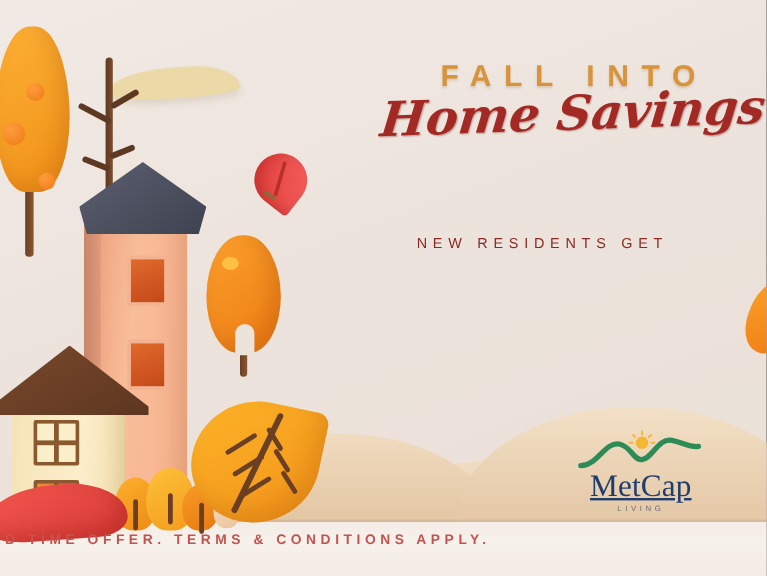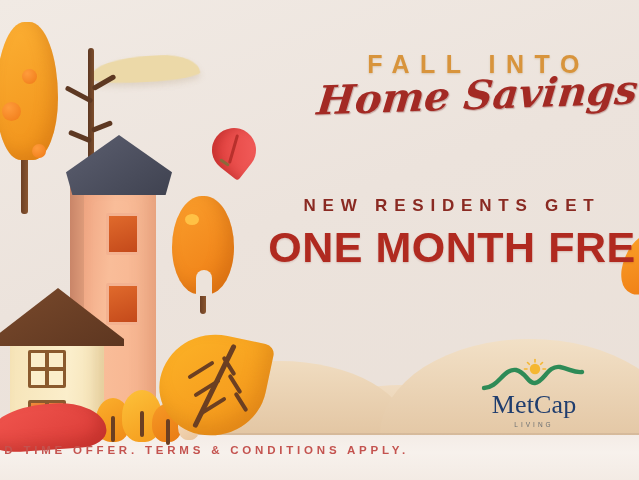--- a/index.html
+++ b/index.html
@@ -155,36 +155,36 @@
   #headline{position:absolute;left:318px;top:50px;width:321px;}
   #fall-into{font-size:25px;font-weight:700;letter-spacing:.42em;
         color:#d8943c;text-align:center;white-space:nowrap;
         text-shadow:0 1px 2px rgba(160,110,40,.25);}
   #home-savings{font-family:"DejaVu Serif",serif;font-style:italic;font-weight:700;
         font-size:40px;color:#a32a24;text-align:center;margin-top:-8px;
         white-space:nowrap;transform:skewX(-8deg) rotate(-2deg);
         text-shadow:1px 1px 1px rgba(110,20,18,.3);}
 
   #offer{position:absolute;left:265px;top:196px;width:374px;text-align:center;}
-  #offer-pre{font-size:17px;font-weight:700;letter-spacing:.40em;color:#8a2a22;}
+  #offer-pre{font-size:12px;font-weight:400;letter-spacing:.40em;color:#8a2a22;}
   #offer-main{font-size:43px;font-weight:700;letter-spacing:.012em;color:#b02a20;
         line-height:1.06;margin:9px 0 7px 0;white-space:nowrap;
         text-shadow:0 1px 2px rgba(120,25,18,.2);}
   #offer-post{font-size:13.5px;font-weight:700;letter-spacing:.40em;color:#8a2a22;}
 
   
   #footer{position:absolute;left:-18px;bottom:24px;width:480px;
         font-size:11.5px;font-weight:700;letter-spacing:.33em;
         color:#c4534f;white-space:nowrap;}
 
   
   #logo{position:absolute;left:478px;top:358px;width:112px;text-align:center;}
   #logo .mark{position:relative;height:34px;}
   #logo .word{font-family:"Liberation Serif",serif;font-size:26px;font-weight:400;
-        color:#1f3d6e;letter-spacing:.005em;line-height:1;}
+        color:#1f3d6e;letter-spacing:.005em;line-height:1;text-decoration:underline;}
   #logo .sub{font-size:6.5px;letter-spacing:.46em;color:#6b6f72;margin-top:3px;}
 </style>
 </head>
 <body>
 
 <div id="banner">
 
   <div id="ground"></div>
   <div class="hill" id="hill-far"></div>
   <div class="hill" id="hill-left"></div>
@@ -276,21 +276,20 @@
   <div class="layer" id="blanket"></div>
   <div class="layer" id="leaf-side"></div>
 
   <div id="headline">
     <div id="fall-into">FALL INTO</div>
     <div id="home-savings">Home Savings!</div>
   </div>
 
   <div id="offer">
     <div id="offer-pre">NEW RESIDENTS GET</div>
-    <div id="offer-main">ONE MONTH FRE</div>
   </div>
 
   <div id="footer">TED TIME OFFER. TERMS &amp; CONDITIONS APPLY.</div>
 
   <div id="logo">
     <div class="mark">
       <svg width="112" height="34" viewBox="0 0 112 34">
         <g>
           <circle cx="57" cy="11" r="5.2" fill="#f5b731"></circle>
           <g stroke="#f5b731" stroke-width="1.6" stroke-linecap="round">

